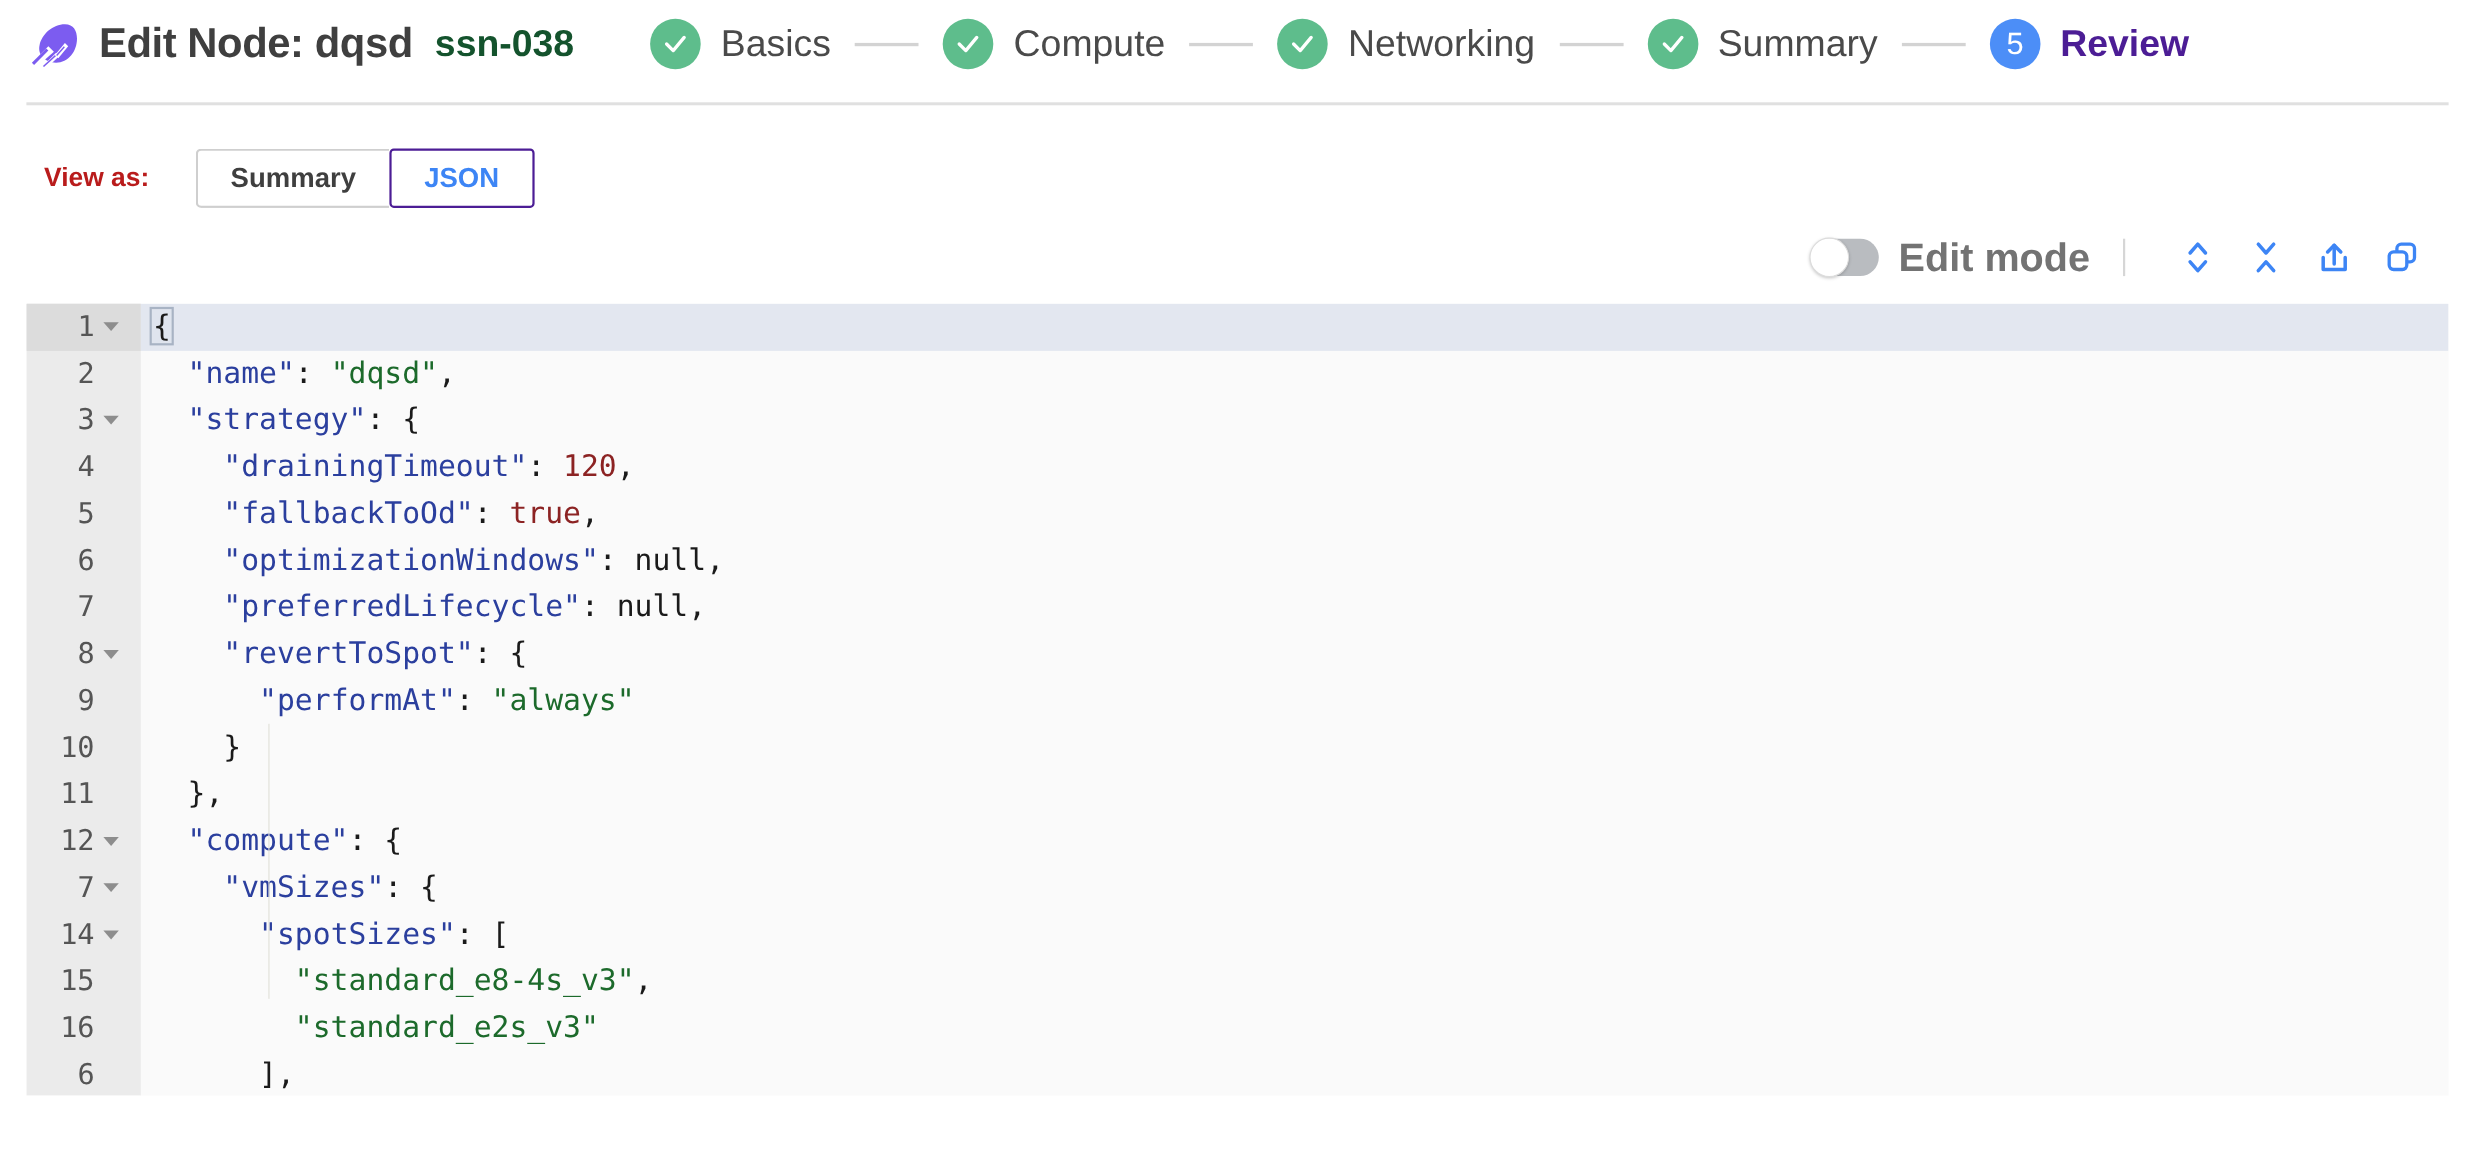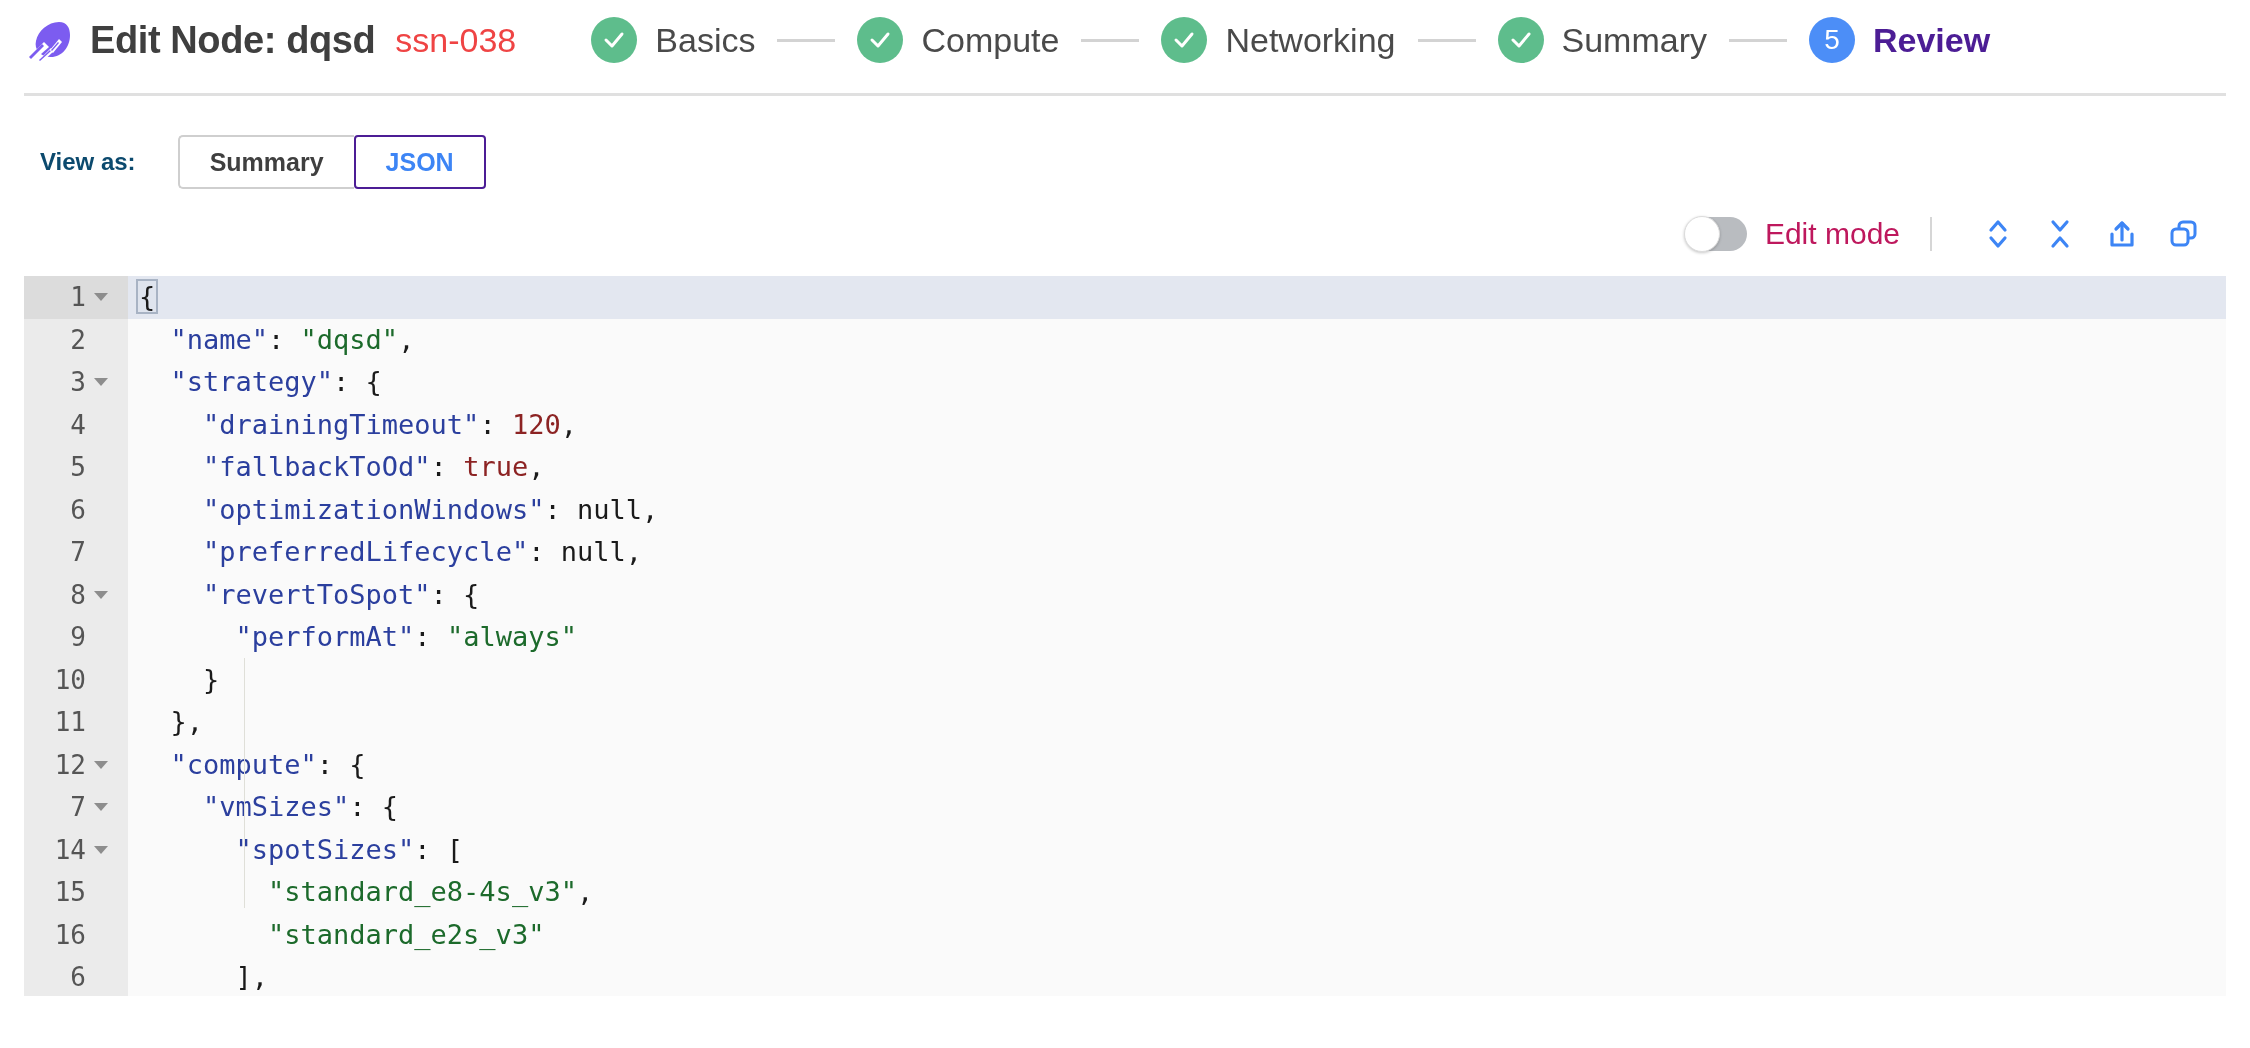--- a/index.html
+++ b/index.html
@@ -43,22 +43,22 @@
     font-size: 38px;
     font-weight: bold;
     color: #3f3f3f;
     letter-spacing: -0.4px;
     white-space: nowrap;
     flex: 0 0 auto;
   }
 
   .node-id {
     font-size: 34px;
-    font-weight: 400;
-    color: #ef4444;
+    font-weight: 700;
+    color: #14532d;
     margin-left: 20px;
     white-space: nowrap;
     overflow: hidden;
     flex: 0 0 160px;
     max-width: 160px;
   }
 
   
   .stepper {
     display: flex;
@@ -112,21 +112,21 @@
   
   .viewas-row {
     display: flex;
     align-items: center;
     padding: 36px 0 0 40px;
     height: 96px;
   }
   .viewas-label {
     font-size: 24px;
     font-weight: bold;
-    color: #0c4a6e;
+    color: #b91c1c;
     margin-right: 42px;
   }
   .segmented {
     display: flex;
     height: 54px;
     border-radius: 5px;
   }
   .seg {
     display: flex;
     align-items: center;
@@ -171,23 +171,23 @@
   .toggle-knob {
     position: absolute;
     top: -1px; left: -1px;
     width: 36px; height: 36px;
     border-radius: 50%;
     background: #ffffff;
     border: 1px solid #dcdcdc;
     box-shadow: 0 1px 3px rgba(0,0,0,.22);
   }
   .toggle-label {
-    font-size: 30px;
-    font-weight: normal;
-    color: #be185d;
+    font-size: 36px;
+    font-weight: bold;
+    color: #737373;
     margin-left: 18px;
   }
   .tb-divider {
     width: 2px;
     height: 34px;
     background: #d6d6d6;
     margin: 0 26px 0 30px;
   }
   .tb-icon {
     width: 44px;

